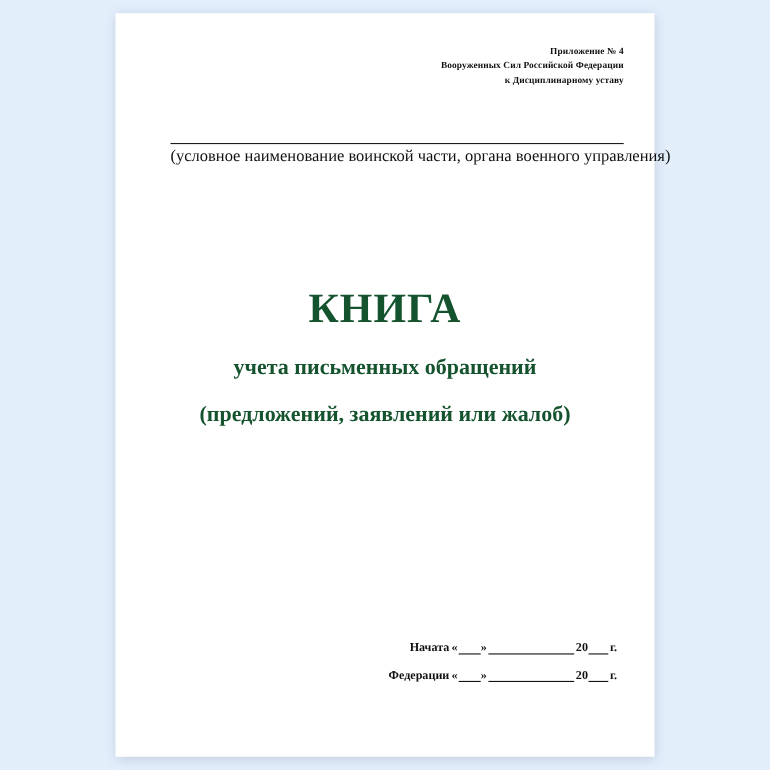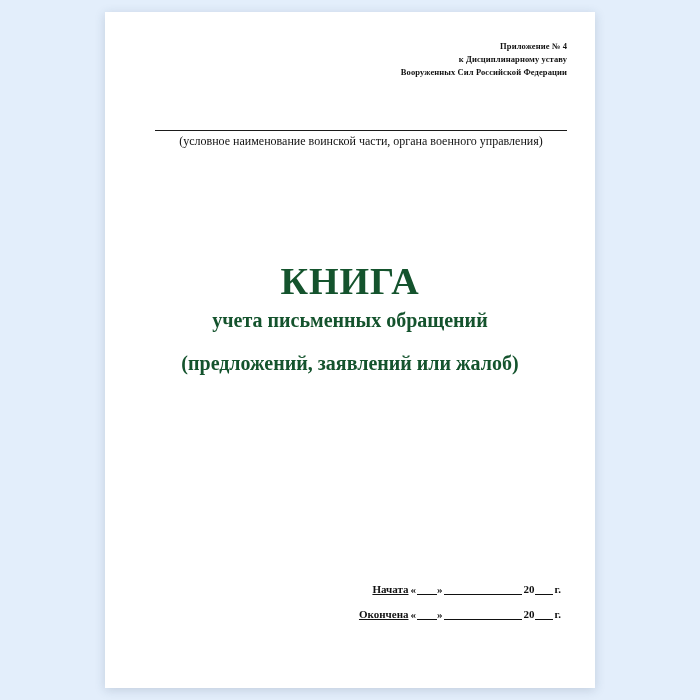--- a/index.html
+++ b/index.html
@@ -59,21 +59,21 @@
   }
   .unit-rule {
     border-top: 1px solid #1b1b1b;
     width: 100%;
     height: 0;
   }
   .unit-caption {
     margin-top: 3px;
     text-align: center;
     font-family: "Liberation Serif", serif;
-    font-size: 12px;
+    font-size: 15px;
     color: #111;
     white-space: nowrap;
   }
 
   
   .title-block {
     position: absolute;
     left: 0;
     right: 0;
     top: 250px;
@@ -84,21 +84,21 @@
     font-family: "Liberation Serif", serif;
     font-weight: bold;
     font-size: 38px;
     letter-spacing: 1px;
     line-height: 1.05;
   }
   .title-sub1 {
     font-family: "Liberation Serif", serif;
     font-weight: bold;
     font-size: 20px;
-    margin-top: 6px;
+    margin-top: 20px;
     line-height: 1.25;
   }
   .title-sub2 {
     font-family: "Liberation Serif", serif;
     font-weight: bold;
     font-size: 20px;
     margin-top: 18px;
     line-height: 1.25;
   }
 
@@ -114,21 +114,21 @@
     color: #111;
   }
   .date-row {
     display: flex;
     align-items: flex-end;
     justify-content: flex-end;
     white-space: nowrap;
     margin-bottom: 13px;
   }
   .date-row:last-child { margin-bottom: 0; }
-  .date-label { margin-right: 2px; text-decoration: underline; }
+  .date-label { margin-right: 2px; }
   .date-quote { margin-right: 1px; }
   .date-blank-sm {
     display: inline-block;
     width: 20px;
     border-bottom: 1px solid #111;
     height: 11px;
   }
   .date-blank-lg {
     display: inline-block;
     width: 78px;
@@ -146,22 +146,22 @@
 </style>
 </head>
 <body>
 
 <div id="stage">
   <div class="page">
     <div class="page-inner">
 
       <div class="appendix">
         <div>Приложение № 4</div>
+        <div>Вооруженных Сил Российской Федерации</div>
         <div>к Дисциплинарному уставу</div>
-        <div>Вооруженных Сил Российской Федерации</div>
       </div>
 
       <div class="unit-line-wrap">
         <div class="unit-rule"></div>
         <div class="unit-caption">(условное наименование воинской части, органа военного управления)</div>
       </div>
 
       <div class="title-block">
         <div class="title-main">КНИГА</div>
         <div class="title-sub1">учета письменных обращений</div>
@@ -173,21 +173,21 @@
           <span class="date-label">Начата</span>
           <span class="date-quote">«</span>
           <span class="date-blank-sm"></span>
           <span class="date-quote">»</span>
           <span class="date-blank-lg"></span>
           <span>20</span>
           <span class="date-blank-xs"></span>
           <span>г.</span>
         </div>
         <div class="date-row">
-          <span class="date-label">Окончена</span>
+          <span class="date-label">Федерации</span>
           <span class="date-quote">«</span>
           <span class="date-blank-sm"></span>
           <span class="date-quote">»</span>
           <span class="date-blank-lg"></span>
           <span>20</span>
           <span class="date-blank-xs"></span>
           <span>г.</span>
         </div>
       </div>
 

